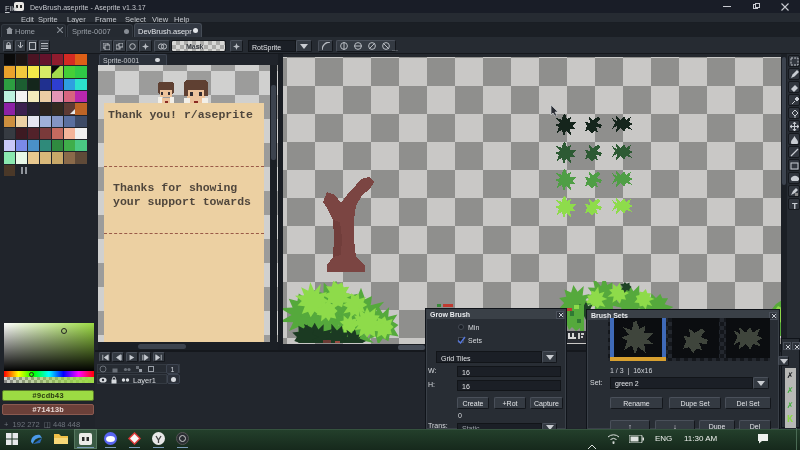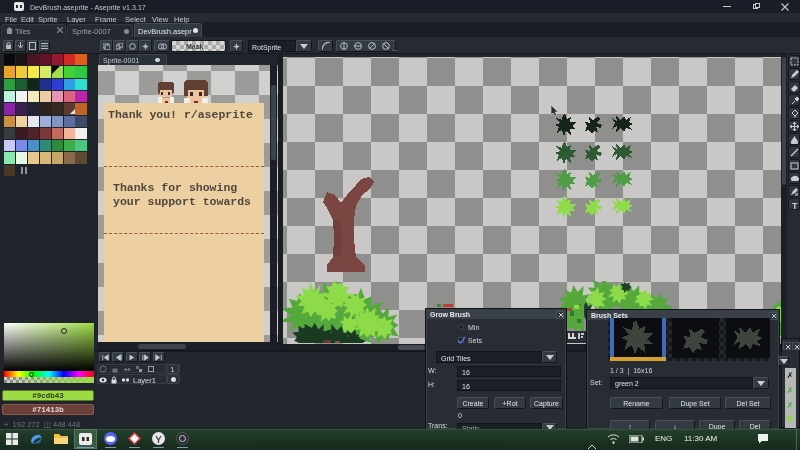--- a/index.html
+++ b/index.html
@@ -16,34 +16,34 @@
       <rect x="6" y="3" width="2" height="3" fill="#2a2a2a"></rect>
     </svg>
 <div class="abs" style="left:30px;top:3.5px;font-size:7px;color:#c8cad0;white-space:nowrap;letter-spacing:0.05px;">DevBrush.aseprite - Aseprite v1.3.17</div>
 <div class="abs" style="left:723px;top:6px;width:8px;height:1.2px;background:#c8cad0;"></div>
 <div class="abs" style="left:753px;top:4px;width:5px;height:5px;border:1px solid #c8cad0;"></div>
 <div class="abs" style="left:755px;top:2.5px;width:5px;height:5px;border:1px solid #c8cad0;background:#191d27;"></div>
 <svg class="abs" style="left:781px;top:2.5px" width="8" height="8">
       <path d="M0.5 0.5 L7.5 7.5 M7.5 0.5 L0.5 7.5" stroke="#c8cad0" stroke-width="1.1"></path>
     </svg>
 <div class="abs" style="left:0;top:13px;width:800px;height:10px;background:#262b32;border-bottom:1px solid #1a1e24;"></div>
-<div class="abs" style="left:5px;top:15px;font-size:7.5px;color:#c6c9ce;white-space:nowrap;"><span class="u">F</span>ile</div>
+<div class="abs" style="left:5px;top:4px;font-size:7.5px;color:#c6c9ce;white-space:nowrap;"><span class="u">F</span>ile</div>
 <div class="abs" style="left:21px;top:15px;font-size:7.5px;color:#c6c9ce;white-space:nowrap;"><span class="u">E</span>dit</div>
 <div class="abs" style="left:38px;top:15px;font-size:7.5px;color:#c6c9ce;white-space:nowrap;"><span class="u">S</span>prite</div>
 <div class="abs" style="left:67px;top:15px;font-size:7.5px;color:#c6c9ce;white-space:nowrap;"><span class="u">L</span>ayer</div>
 <div class="abs" style="left:95px;top:15px;font-size:7.5px;color:#c6c9ce;white-space:nowrap;"><span class="u">F</span>rame</div>
 <div class="abs" style="left:125px;top:15px;font-size:7.5px;color:#c6c9ce;white-space:nowrap;"><span class="u">S</span>elect</div>
 <div class="abs" style="left:152px;top:15px;font-size:7.5px;color:#c6c9ce;white-space:nowrap;"><span class="u">V</span>iew</div>
 <div class="abs" style="left:174px;top:15px;font-size:7.5px;color:#c6c9ce;white-space:nowrap;"><span class="u">H</span>elp</div>
 <div class="abs" style="left:0;top:23px;width:800px;height:14px;background:#1b1f25;"></div>
 <div class="abs" style="left:1px;top:24px;width:65px;height:13px;background:#252a31;border:1px solid #343a42;border-bottom:none;border-radius:3px 3px 0 0;"></div>
 <svg class="abs" style="left:6px;top:27px" width="7" height="7">
       <path d="M3.5 0 L7 3 L6 3 L6 7 L1 7 L1 3 L0 3 Z" fill="#8f949b"></path>
     </svg>
-<div class="abs" style="left:15px;top:27px;font-size:7.5px;color:#9aa0a8;">Tiles</div>
+<div class="abs" style="left:15px;top:27px;font-size:7.5px;color:#9aa0a8;">Home</div>
 <svg class="abs" style="left:57px;top:27px" width="6" height="6">
       <path d="M0 0 L6 6 M6 0 L0 6" stroke="#878d95" stroke-width="1.2"></path>
     </svg>
 <div class="abs" style="left:67px;top:24px;width:66px;height:13px;background:#252a31;border:1px solid #343a42;border-bottom:none;border-radius:3px 3px 0 0;"></div>
 <div class="abs" style="left:72px;top:27px;font-size:7.5px;color:#9aa0a8;">Sprite-0007</div>
 <div class="abs" style="left:124px;top:28.5px;width:5px;height:5px;border-radius:50%;background:#878d95;"></div>
 <div class="abs" style="left:134px;top:23px;width:68px;height:14px;background:#323842;border:1px solid #454c56;border-bottom:none;border-radius:3px 3px 0 0;"></div>
 <div class="abs" style="left:138px;top:27px;font-size:7.5px;color:#e2e5e9;">DevBrush.asepr</div>
 <div class="abs" style="left:193px;top:28px;width:5px;height:5px;border-radius:50%;background:#e2e5e9;"></div>
 <div class="abs" style="left:0;top:37px;width:800px;height:17px;background:#262b32;border-bottom:1px solid #15181d;"></div>

